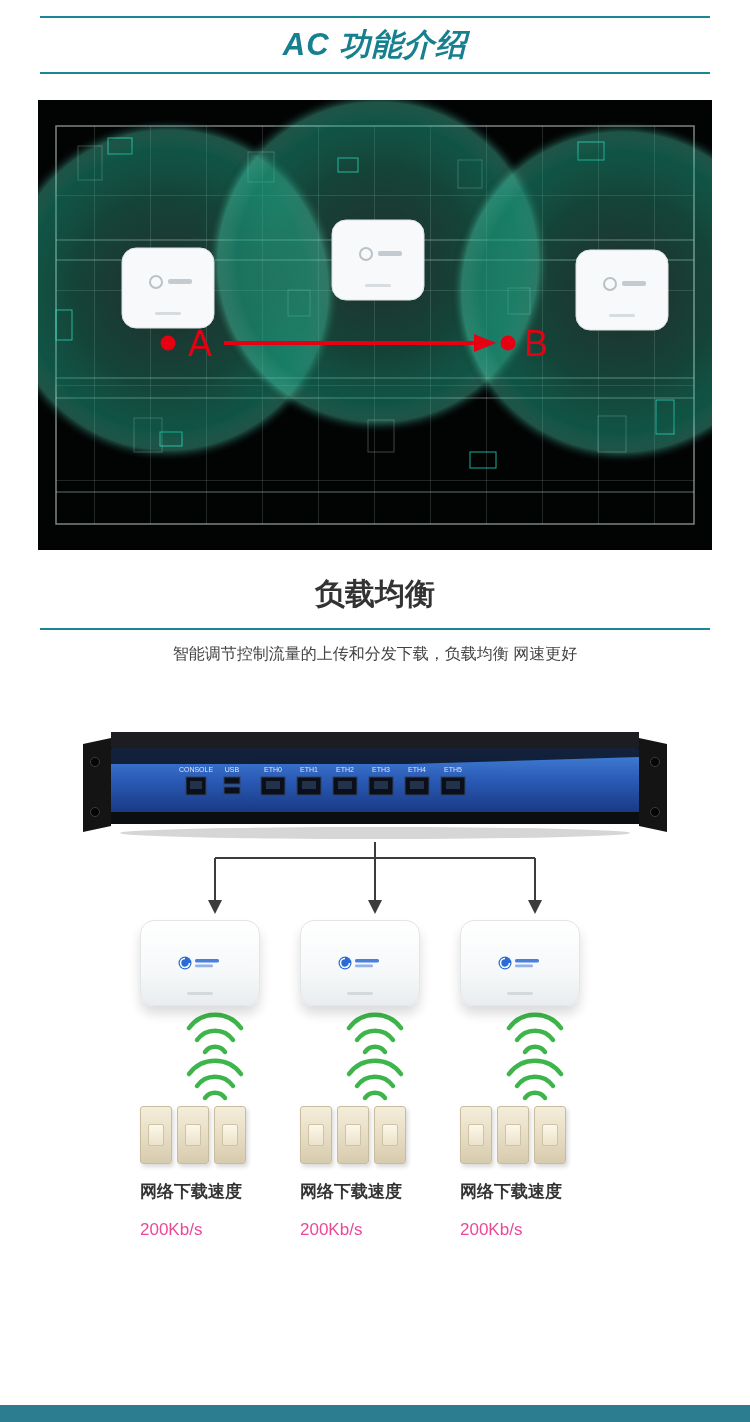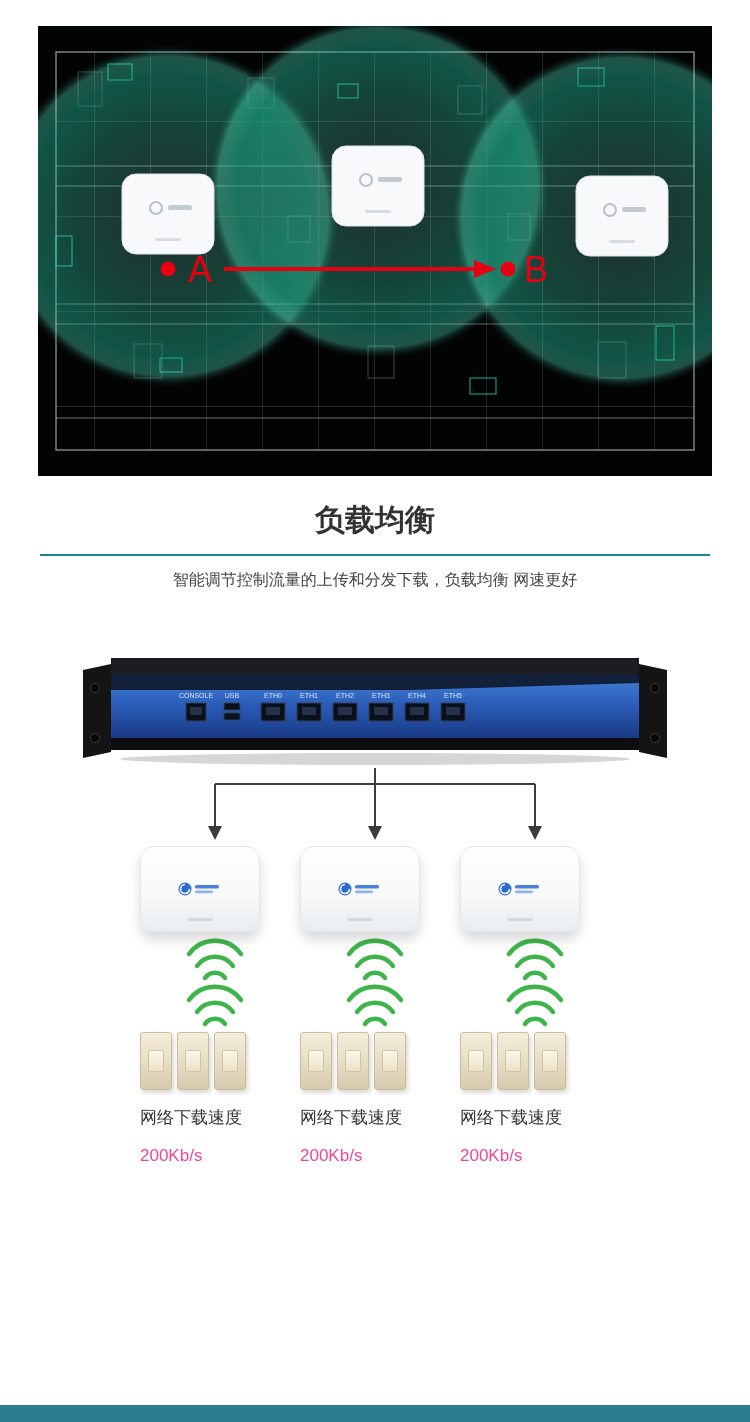--- a/index.html
+++ b/index.html
@@ -62,32 +62,37 @@
     border:1px solid #c8bc9e;
     box-shadow:2px 3px 4px rgba(0,0,0,0.15);
   }
   .panel::before{
     content:"";position:absolute;left:50%;top:50%;
     transform:translate(-50%,-50%);
     width:14px;height:20px;border-radius:2px;
     background:linear-gradient(180deg,#fbf7ea,#ece2c9);
     border:1px solid #cfc3a5;
   }
-  .g-label{margin-top:16px;font-size:17px;color:#333;font-weight:400;}
+  .g-label{margin-top:16px;font-size:17px;color:#333;font-weight:700;}
   .g-speed{margin-top:17px;font-size:17px;color:#ec4899;}
   .footer-strip{
     position:absolute;left:0;right:0;bottom:0;height:17px;background:#2c7d8f;
   }
   text{font-family:"Liberation Sans","DejaVu Sans",sans-serif;}
 </style>
 </head>
 <body>
 
 <div class="page">
 
+  <header class="ac-header">
+    <div class="hline"></div>
+    <h1 class="ac-title">AC 功能介绍</h1>
+    <div class="hline"></div>
+  </header>
 
   <section class="sec-roaming">
 
     <div class="floorplan">
       <svg viewBox="0 0 674 450">
         <defs>
           <pattern id="grid" width="56" height="95" patternUnits="userSpaceOnUse">
             <path d="M56 0 H0 V95" fill="none" stroke="rgba(200,216,216,0.32)" stroke-width="1"></path>
           </pattern>
           <radialGradient id="glow" cx="50%" cy="50%" r="50%">

